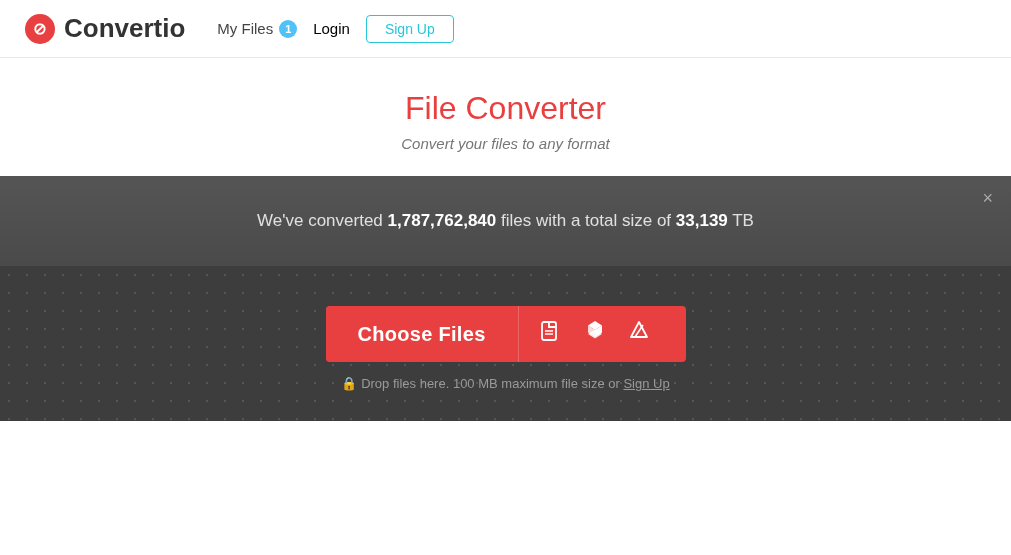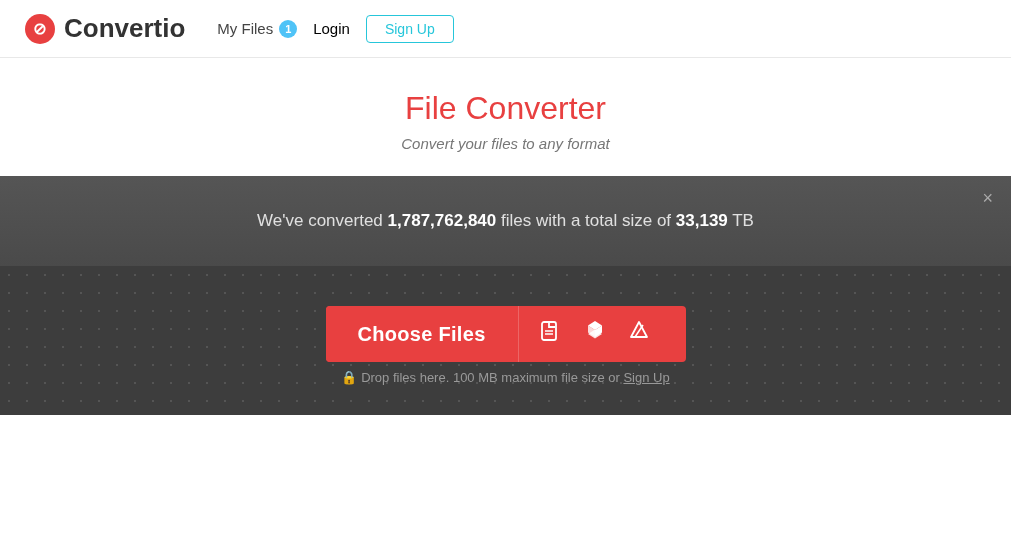--- a/index.html
+++ b/index.html
@@ -166,21 +166,21 @@
       padding: 0 20px;
       border-left: 1px solid rgba(255,255,255,0.2);
       height: 100%;
     }
     .upload-icon {
       color: rgba(255,255,255,0.85);
       font-size: 22px;
       cursor: pointer;
     }
     .drop-hint {
-      margin-top: 8px;
+      margin-top: 14px;
       font-size: 13px;
       color: #999;
     }
     .drop-hint a {
       color: #999;
       text-decoration: underline;
       cursor: pointer;
     }
   </style>
 </head>

